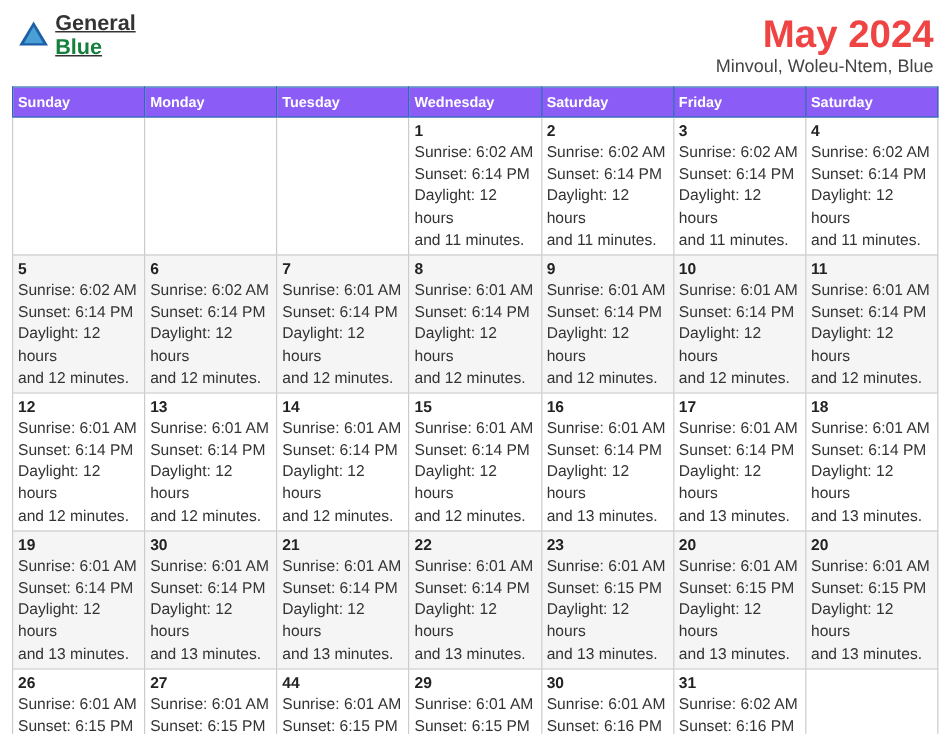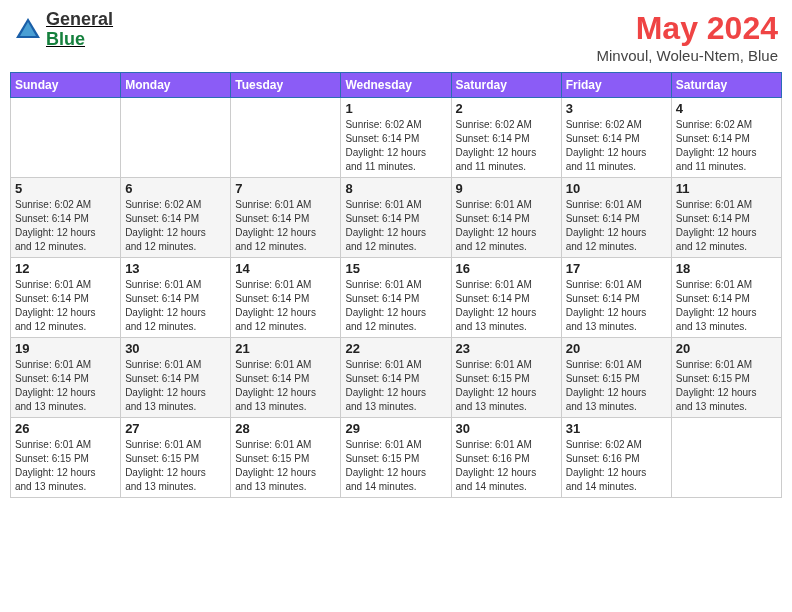--- a/index.html
+++ b/index.html
@@ -74,21 +74,21 @@
       background: #f5f5f5;
     }
     .day-number {
       font-size: 13px;
       font-weight: bold;
       color: #222;
       display: block;
       margin-bottom: 2px;
     }
     .day-info {
-      font-size: 10px;
+      font-size: 13px;
       color: #333;
       line-height: 1.4;
     }
     .empty-cell {
       background: #fff !important;
     }
   </style>
 </head>
 <body>
 
@@ -317,21 +317,21 @@
 and 13 minutes.</div>
         </td>
         <td>
           <span class="day-number">27</span>
           <div class="day-info" style="white-space: pre-line;">Sunrise: 6:01 AM
 Sunset: 6:15 PM
 Daylight: 12 hours
 and 13 minutes.</div>
         </td>
         <td>
-          <span class="day-number">28</span>
+          <span class="day-number">44</span>
           <div class="day-info" style="white-space: pre-line;">Sunrise: 6:01 AM
 Sunset: 6:15 PM
 Daylight: 12 hours
 and 13 minutes.</div>
         </td>
         <td>
           <span class="day-number">29</span>
           <div class="day-info" style="white-space: pre-line;">Sunrise: 6:01 AM
 Sunset: 6:15 PM
 Daylight: 12 hours

